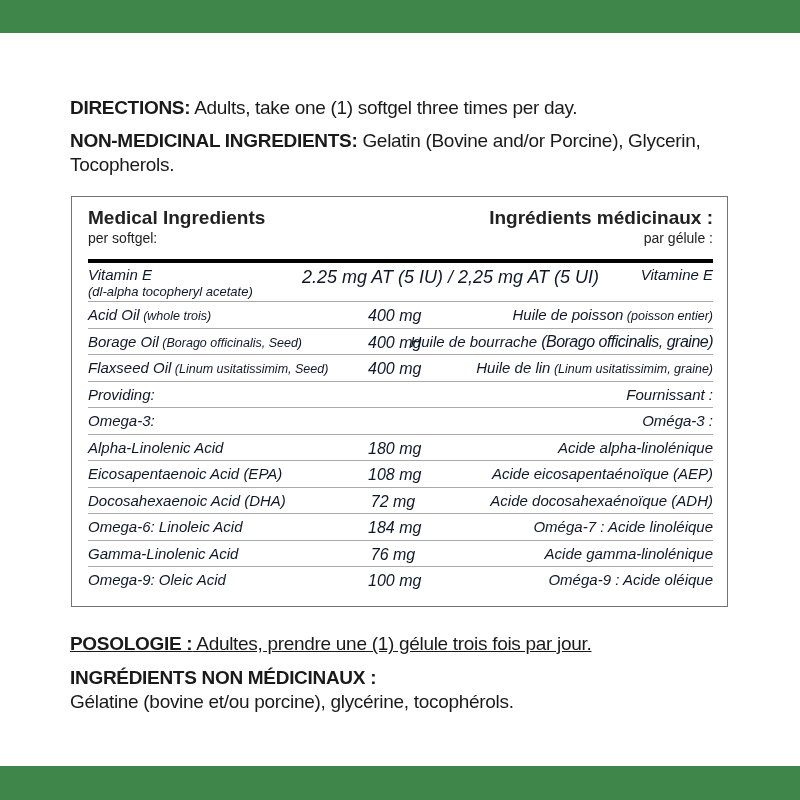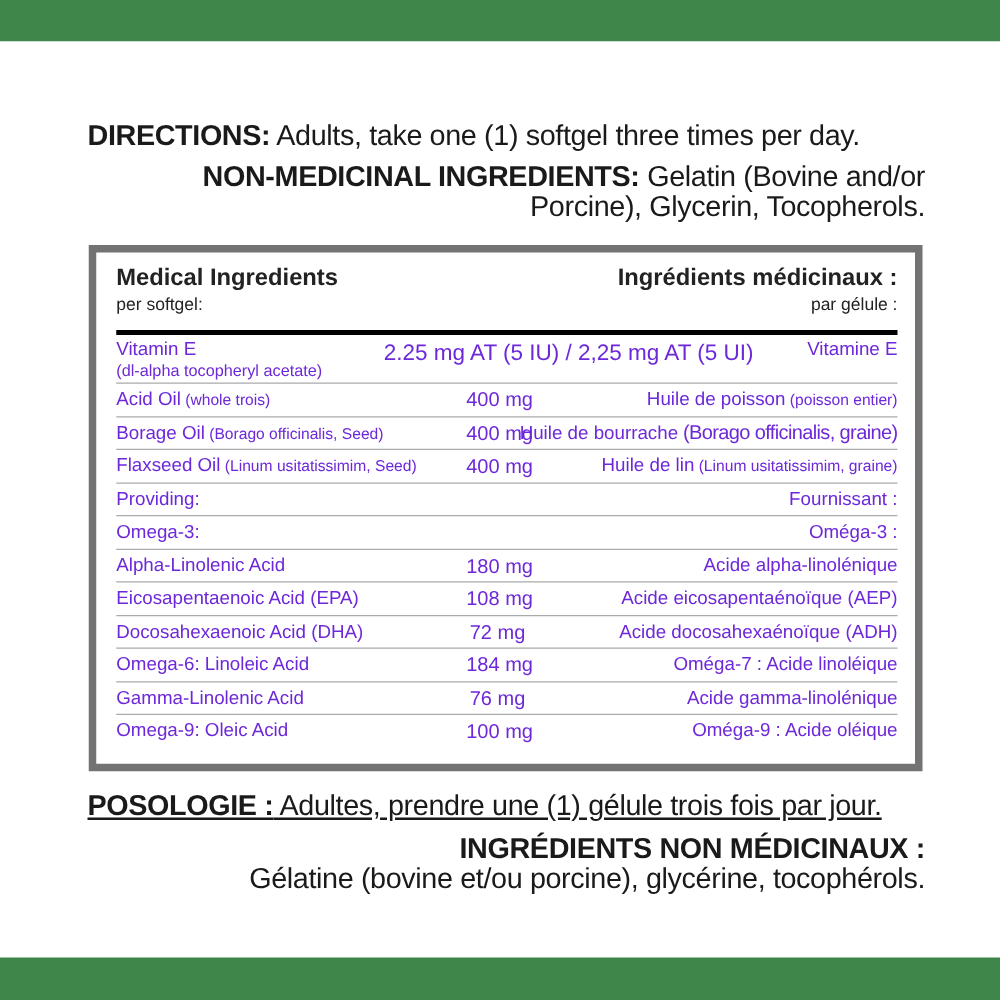--- a/index.html
+++ b/index.html
@@ -1,35 +1,35 @@
 <!DOCTYPE html>
 <html><head>
 <meta charset="utf-8">
 <style>
   html, body { margin:0; padding:0; }
   body { width:800px; height:800px; position:relative; background:#ffffff; overflow:hidden;
          font-family:"Liberation Sans", sans-serif; color:#1a1a1a; }
   .band { position:absolute; left:0; width:800px; background:#3f864b; }
   .band.top { top:0; height:33px; }
   .band.bottom { top:766px; height:34px; }
-  .para { position:absolute; left:70px; font-size:23px; line-height:24px; letter-spacing:-0.3px;text-align:right; }
+  .para { position:absolute; left:70px; font-size:19px; line-height:24px; letter-spacing:-0.3px; }
   .para b { font-weight:bold; }
   #p1 { top:96px; }
   #p2 { top:129px; width:670px; }
   #p3 { top:632px;text-decoration:underline; }
   #p4 { top:666px; width:670px; }
-  .box { position:absolute; left:71px; top:196px; width:655px; height:409px; border:6px solid #737373; }
+  .box { position:absolute; left:71px; top:196px; width:655px; height:409px; border:1px solid #737373; }
   .hdr { position:absolute; left:16px; right:14px; top:10px; }
   .hdr .t { font-size:19px; font-weight:bold; color:#222; }
   .hdr .s { font-size:14px; color:#222; margin-top:1px; }
   .hdr .l { position:absolute; left:0; top:0; }
   .hdr .r { position:absolute; right:0; top:0; text-align:right; }
   .thick { position:absolute; left:16px; right:14px; top:62px; height:4px; background:#000; }
   .rows { position:absolute; left:16px; right:14px; top:68px; }
-  .row { position:relative; border-bottom:1.5px solid #aaa; height:25.5px; font-size:15px; color:#6d28d9; }
+  .row { position:relative; border-bottom:1.5px solid #aaa; height:25.5px; font-size:15px; color:#0f172a;font-style:italic; }
   .row.last { border-bottom:none; }
   .row.tall { height:36px; }
   .row .en { position:absolute; left:0; top:4px; white-space:nowrap; }
   .row .fr { position:absolute; right:0; top:4px; white-space:nowrap; text-align:right; }
   .row .amt { position:absolute; left:280px; top:5px; font-size:16px; width:50px; text-align:center; white-space:nowrap; }
   .row .amt.wide { left:214px; width:240px; top:2px; font-size:18px; }
   .sub { font-size:12.5px; }
   .row.tall .en, .row.tall .fr { top:1px; line-height:17px; }
   .row.tall .sub { display:block; font-size:13px; }
   .tiny { font-size:16px; letter-spacing:-0.5px; }

